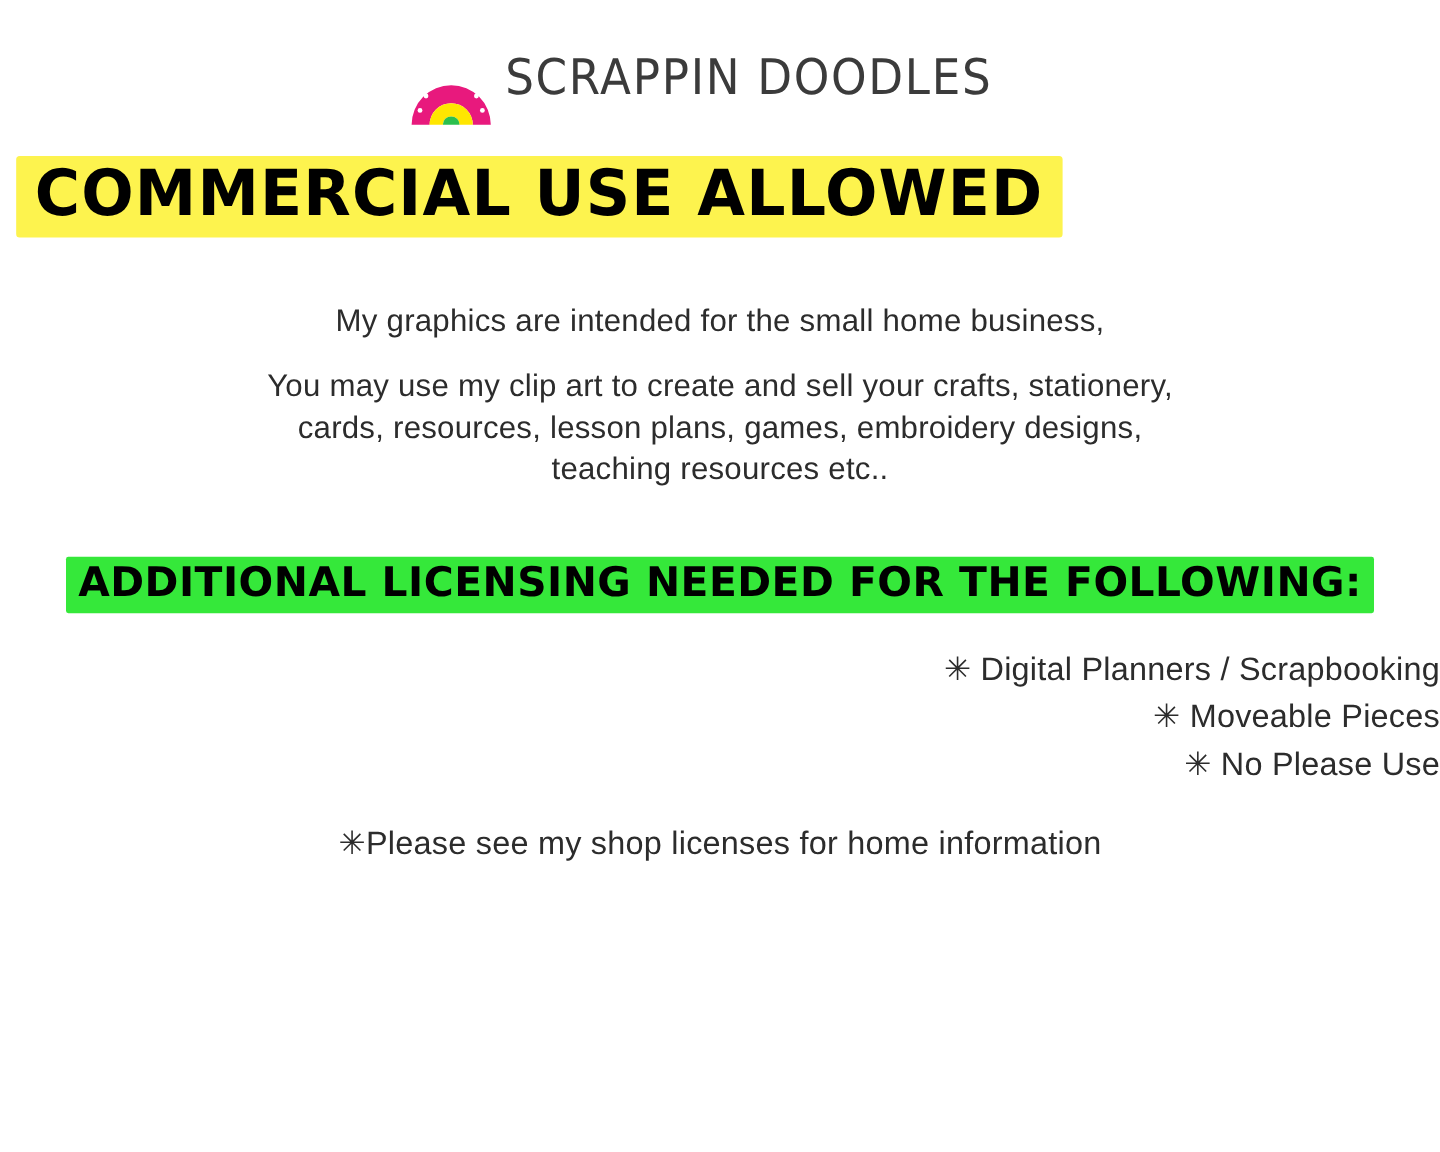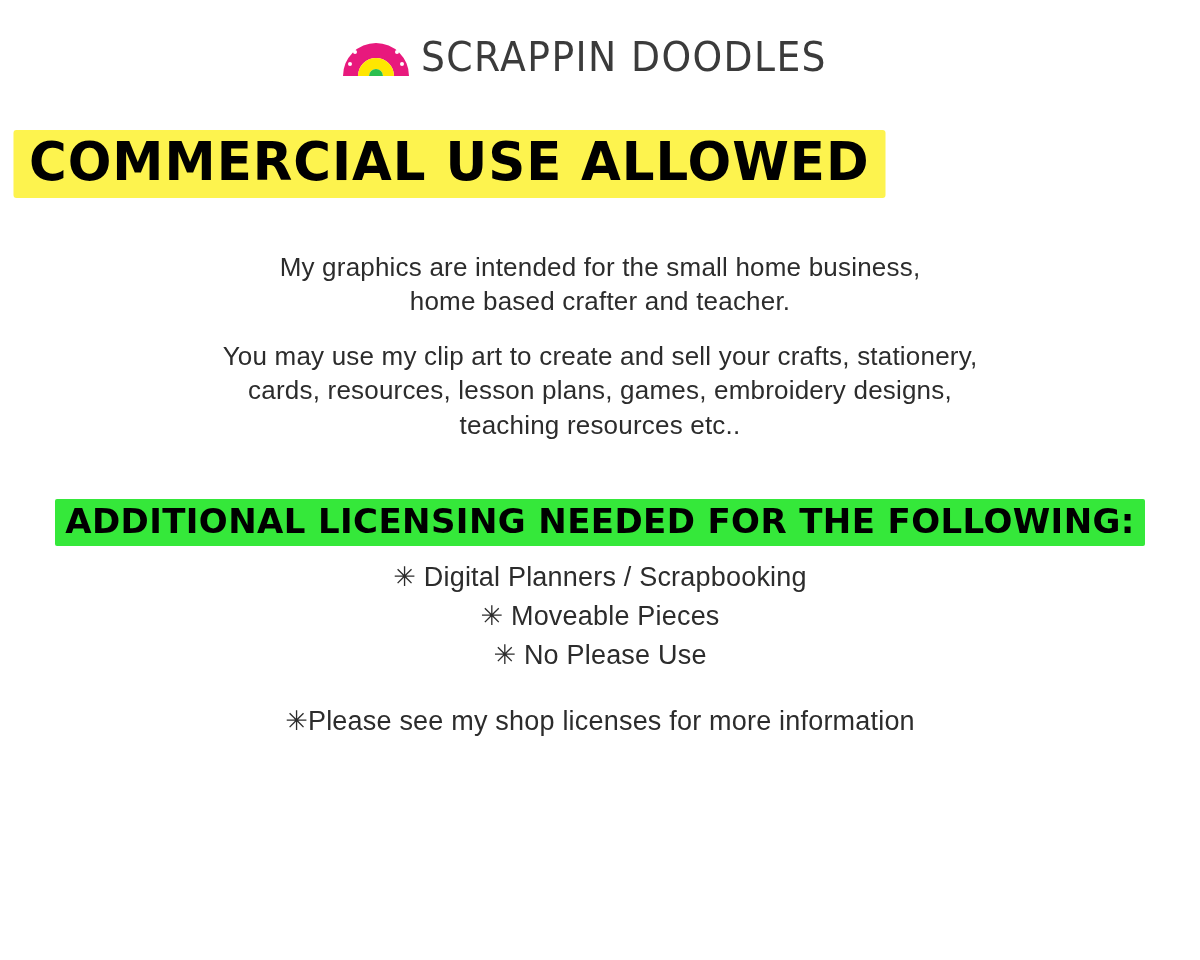--- a/index.html
+++ b/index.html
@@ -18,24 +18,24 @@
     position: relative;
     width: 1200px;
     height: 960px;
     background: #ffffff;
     box-sizing: border-box;
   }
 
   
   .brand {
     display: flex;
-    align-items: flex-end;
+    align-items: flex-start;
     justify-content: center;
     gap: 6px;
-    padding-top: 30px;
+    padding-top: 44px;
     height: 78px;
     box-sizing: border-box;
   }
   .rainbow-icon {
     width: 78px;
     height: 62px;
     display: block;
   }
   .brand-name {
     font-family: "DejaVu Sans", sans-serif;
@@ -95,22 +95,22 @@
     font-size: 26px;
     line-height: 1.33;
     letter-spacing: 0.2px;
     margin: 0 auto;
     max-width: 1000px;
   }
   .para-1 { margin-top: 52px; }
   .para-2 { margin-top: 20px; max-width: 960px; }
 
   .bullets {
-    margin-top: 12px;
-    text-align: center;
+    margin-top: 28px;
+    text-align: right;
   }
   .bullet {
     font-size: 27px;
     line-height: 1.45;
     letter-spacing: 0.2px;
     color: #2c2c2c;
   }
   .footnote {
     margin-top: 30px;
     text-align: center;
@@ -146,34 +146,33 @@
     <span class="brand-name">SCRAPPIN DOODLES</span>
   </div>
 
   <div class="heading-wrap">
     <span class="heading-main">COMMERCIAL USE ALLOWED</span>
   </div>
 
   <div class="body-block">
     <div class="para para-1">
       <span>My graphics are intended for the small home business,</span><br>
-      <span>home based crafter and teacher.</span>
     </div>
     <div class="para para-2">
       <span>You may use my clip art to create and sell your crafts, stationery,</span><br>
       <span>cards, resources, lesson plans, games, embroidery designs,</span><br>
       <span>teaching resources etc..</span>
     </div>
   </div>
 
   <div class="heading-sub-wrap">
     <span class="heading-sub">ADDITIONAL LICENSING NEEDED FOR THE FOLLOWING:</span>
   </div>
 
   <div class="bullets">
     <div class="bullet">✳ Digital Planners / Scrapbooking</div>
     <div class="bullet">✳ Moveable Pieces</div>
     <div class="bullet">✳ No Please Use</div>
   </div>
 
-  <div class="footnote">✳Please see my shop licenses for more information</div>
+  <div class="footnote">✳Please see my shop licenses for home information</div>
 
 </div>
 
 </body></html>

